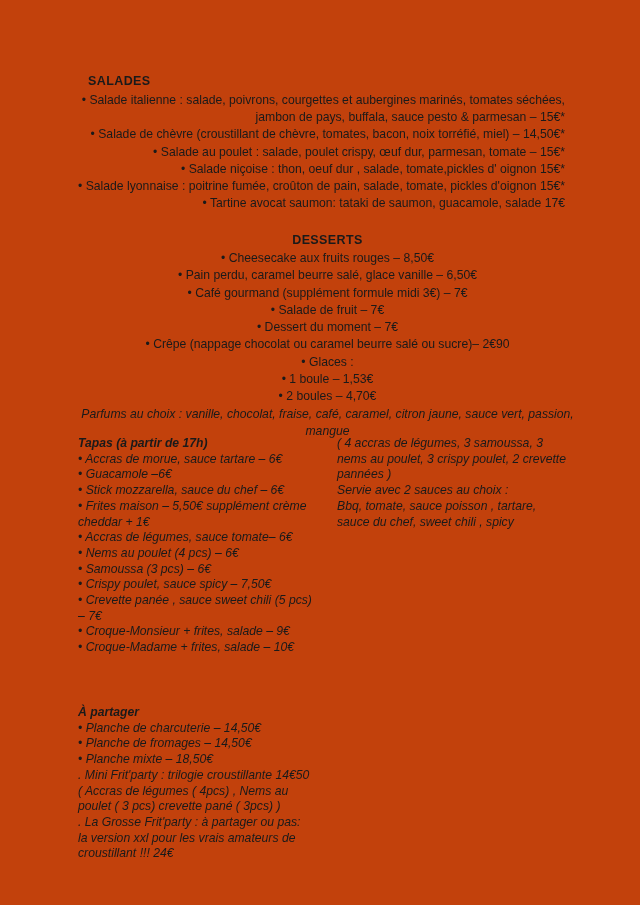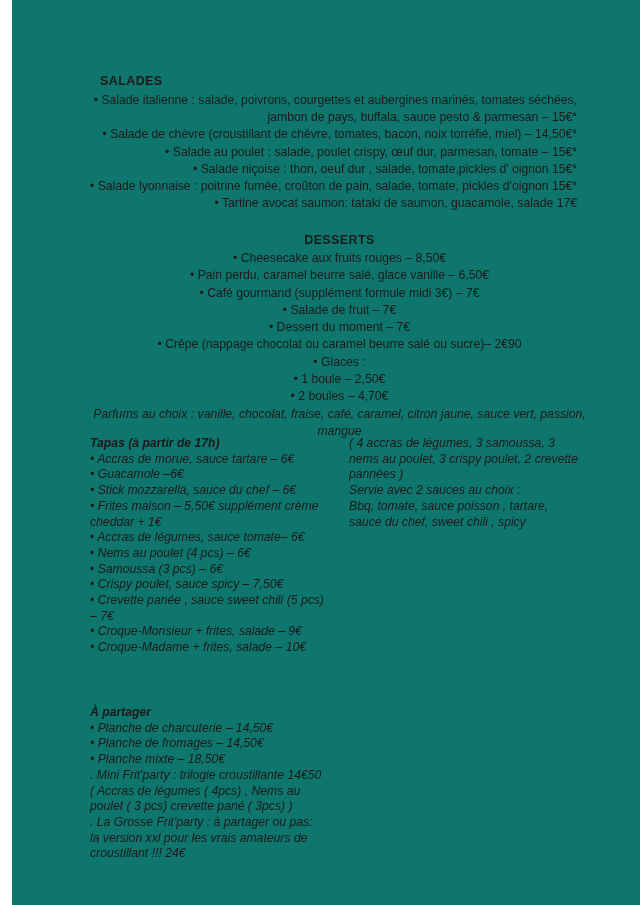--- a/index.html
+++ b/index.html
@@ -12,22 +12,21 @@
     background: #ffffff;
     font-family: "Liberation Sans", sans-serif;
     color: #1a1a1a;
     position: relative;
     overflow: hidden;
   }
 
   .page {
     position: absolute;
     inset: 0;
-    background: #0f766e;
-    margin-left: 12px;
+    background: #c2410c;
   }
 
   
   .salades-block {
     position: absolute;
     left: 73px;
     top: 73px;
     width: 492px;
   }
   .salades-title {
@@ -139,21 +138,21 @@
 
   <section class="desserts-block">
     <div class="desserts-title">DESSERTS</div>
     <div class="dessert-line">• Cheesecake aux fruits rouges – 8,50€</div>
     <div class="dessert-line">• Pain perdu, caramel beurre salé, glace vanille – 6,50€</div>
     <div class="dessert-line">• Café gourmand (supplément formule midi 3€) – 7€</div>
     <div class="dessert-line">• Salade de fruit – 7€</div>
     <div class="dessert-line">• Dessert du moment – 7€</div>
     <div class="dessert-line">• Crêpe (nappage chocolat ou caramel beurre salé ou sucre)– 2€90</div>
     <div class="dessert-line">• Glaces :</div>
-    <div class="dessert-line">• 1 boule – 2,50€</div>
+    <div class="dessert-line">• 1 boule – 1,53€</div>
     <div class="dessert-line">• 2 boules – 4,70€</div>
     <div class="dessert-flavours">Parfums au choix : vanille, chocolat, fraise, café, caramel, citron jaune, sauce vert, passion, mangue</div>
   </section>
 
   <section class="tapas-left">
     <div class="tapas-title">Tapas (à partir de 17h)</div>
     <div class="tapas-line">• Accras de morue, sauce tartare – 6€</div>
     <div class="tapas-line">• Guacamole –6€</div>
     <div class="tapas-line">• Stick mozzarella, sauce du chef – 6€</div>
     <div class="tapas-line">• Frites maison – 5,50€ supplément crème cheddar + 1€</div>

